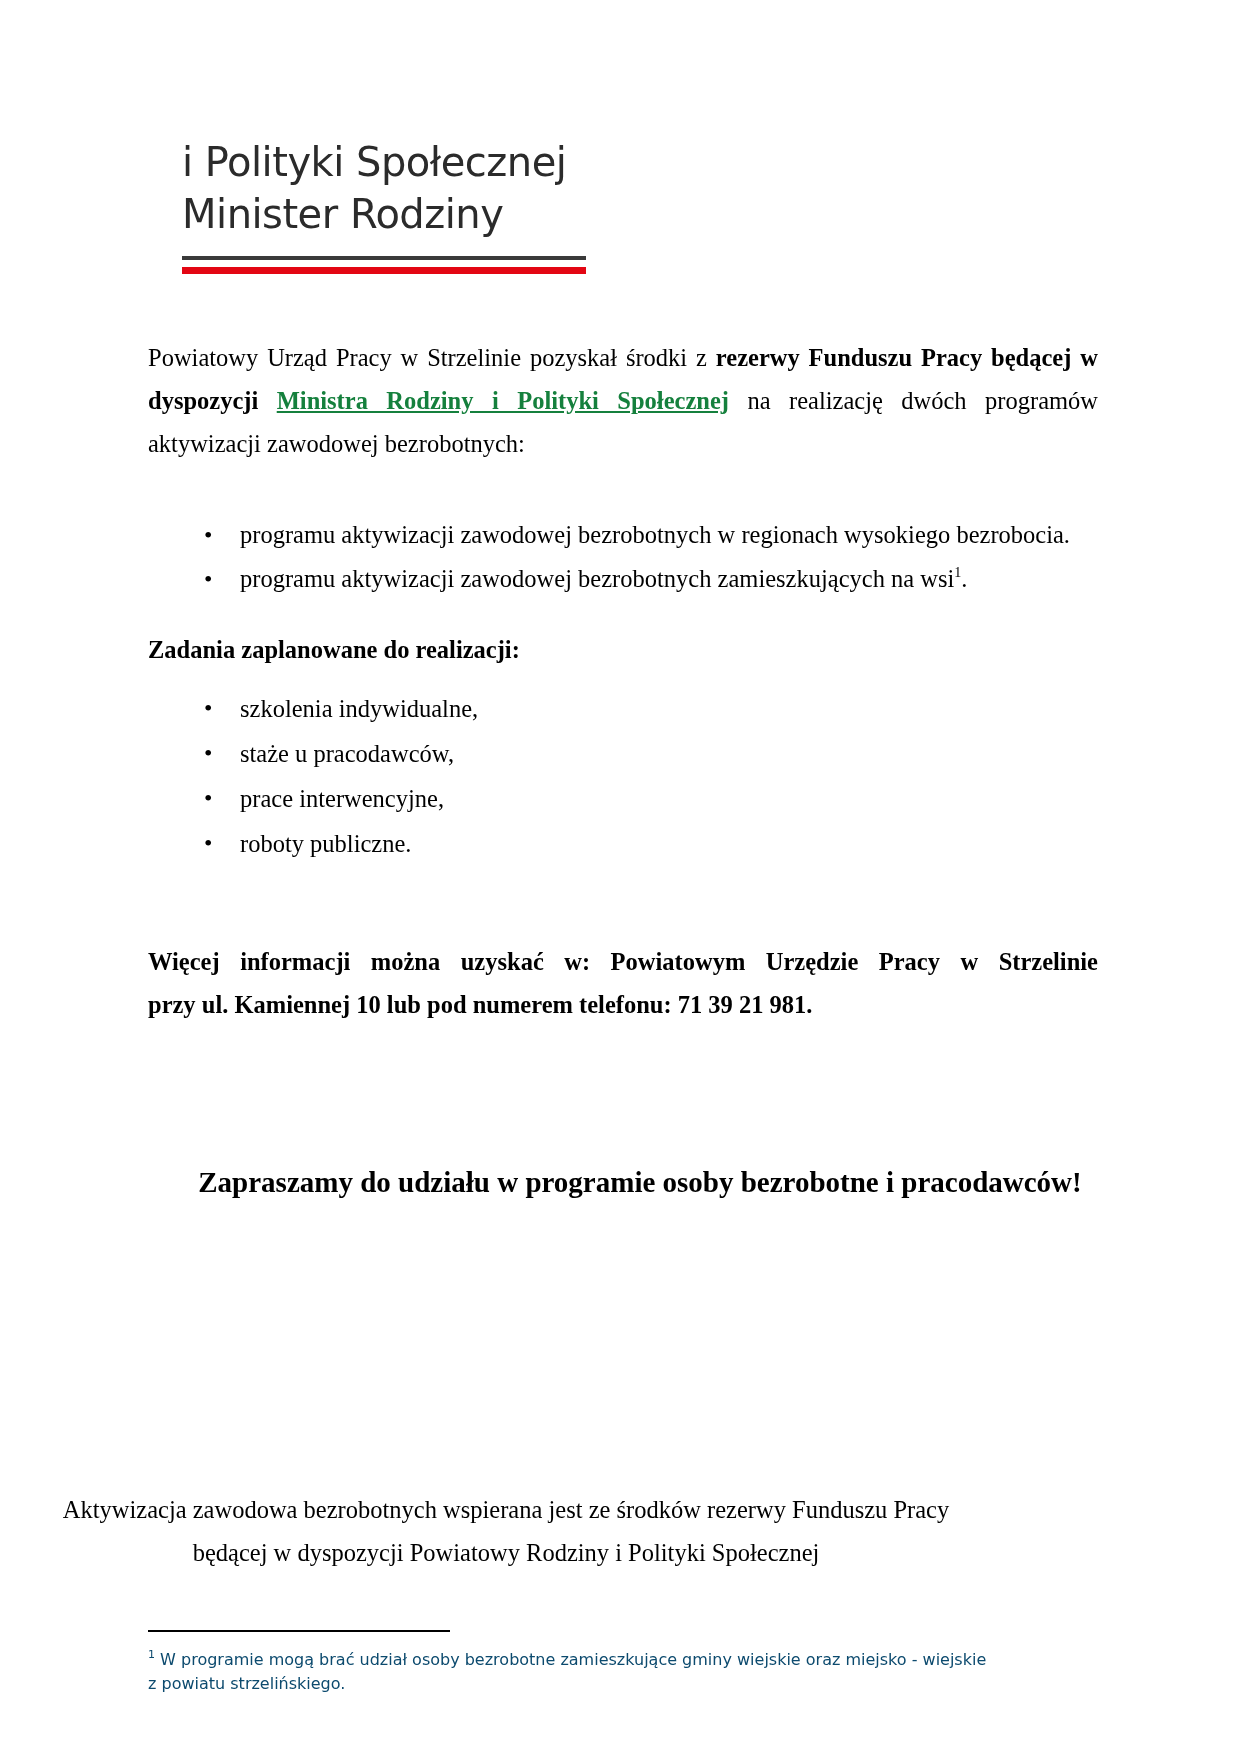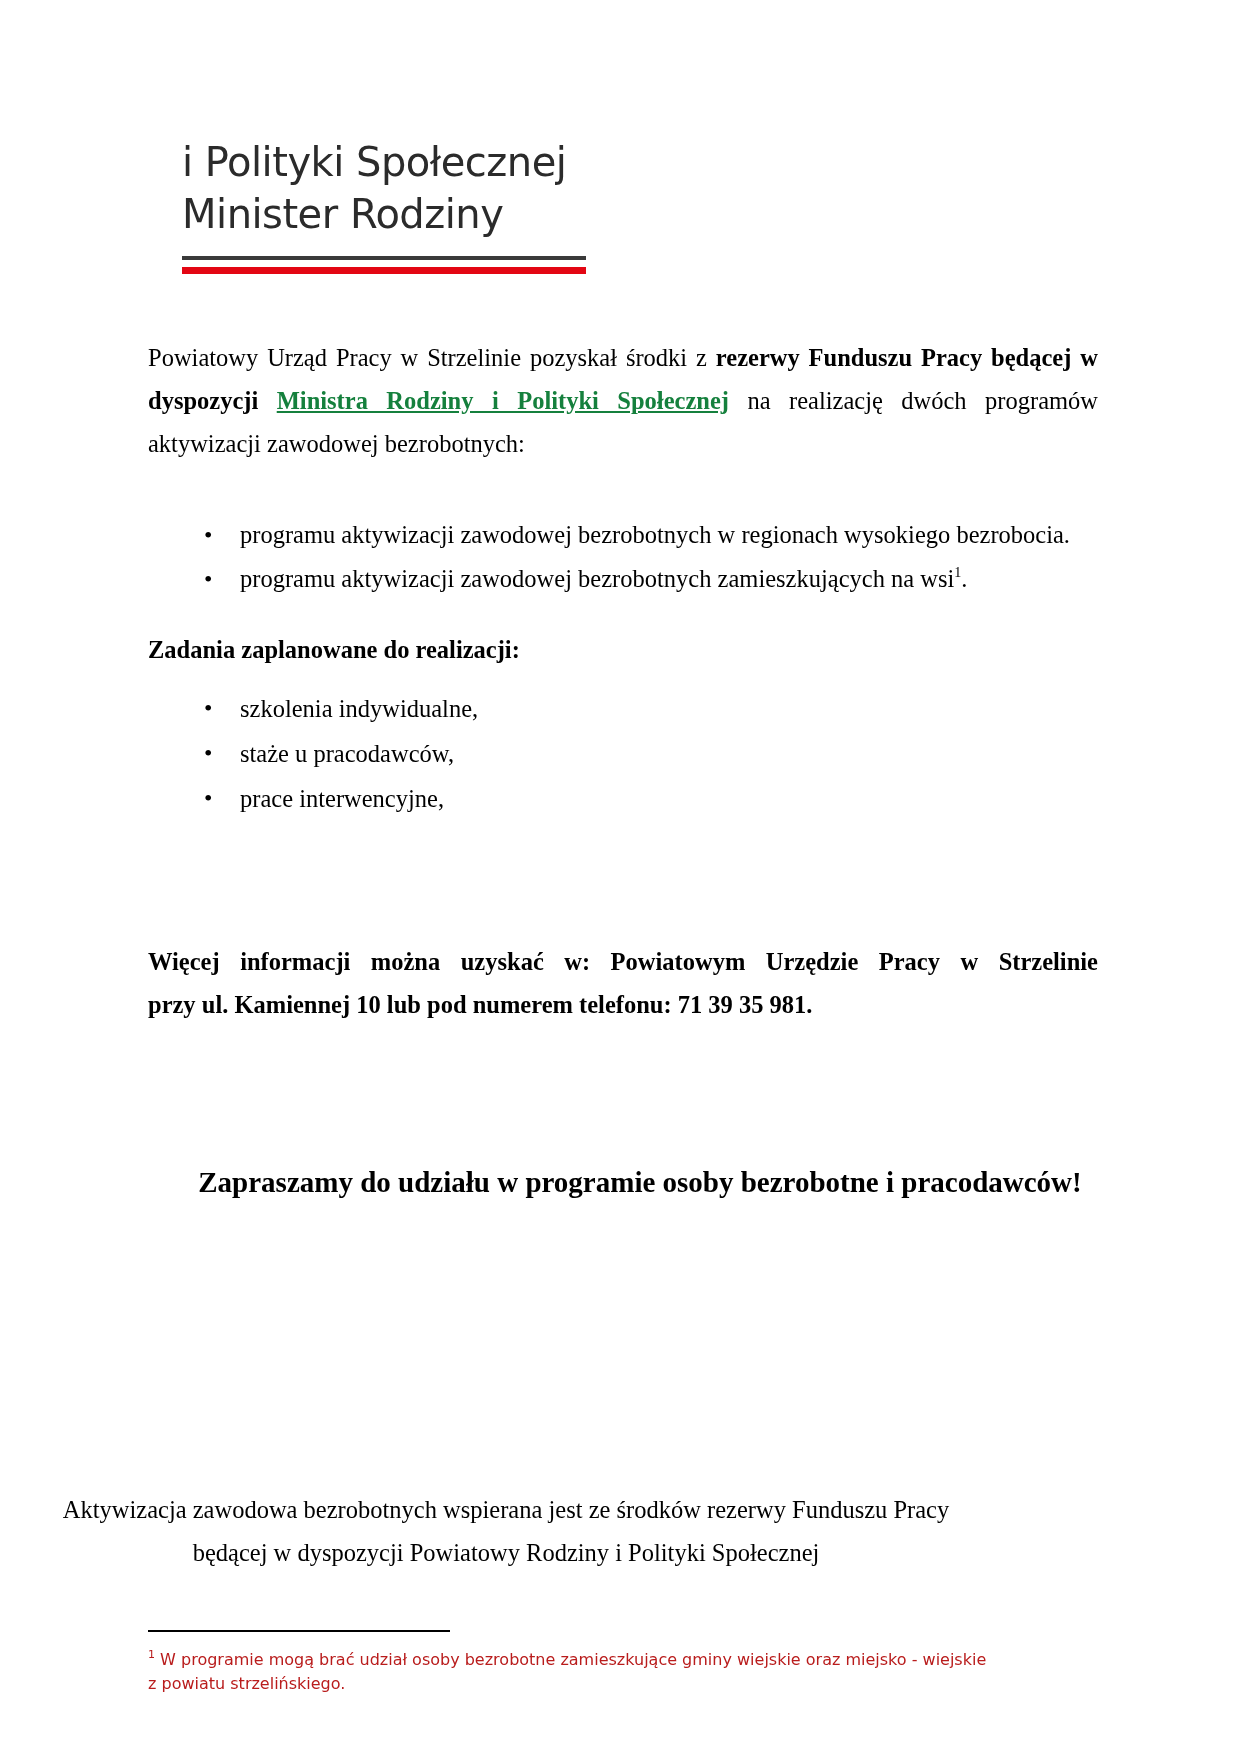--- a/index.html
+++ b/index.html
@@ -22,21 +22,21 @@
     .heading { position: absolute; left: 148px; top: 630px; font-weight: bold; line-height: 40px; }
     .b2 { top: 670px; line-height: 45px; }
     .b2 li { line-height: 45px !important; }
     sup { font-size: 14px; vertical-align: 10px; line-height: 0; }
 
     .info { position: absolute; left: 148px; top: 940px; width: 950px; font-weight: bold; line-height: 43px; text-align: justify; text-align-last: left; }
     .info .l1 { display: block; text-align: justify; text-align-last: justify; }
     .invite { position: absolute; left: 0; width: 1240px; top: 1162px; text-align: center; font-family: "Liberation Serif", serif; font-weight: bold; font-size: 29px; line-height: 40px; margin-left: 20px; }
     .support { position: absolute; left: 0; width: 1012px; top: 1488px; text-align: center; line-height: 43px; }
     .fn-rule { position: absolute; left: 148px; top: 1630px; width: 302px; height: 2px; background: #000; }
-    .footnote { position: absolute; left: 148px; top: 1648px; width: 900px; font-family: "DejaVu Sans", sans-serif; font-size: 16px; line-height: 24px; color: #b91c1c; }
+    .footnote { position: absolute; left: 148px; top: 1648px; width: 900px; font-family: "DejaVu Sans", sans-serif; font-size: 16px; line-height: 24px; color: #0c4a6e; }
     .footnote sup { font-size: 11px; vertical-align: 7px; }
   </style>
 </head>
 <body>
 
 <div>
   <div class="logo logo-text">
     <div>i Polityki Społecznej</div>
     <div>Minister Rodziny</div>
   </div>
@@ -49,25 +49,26 @@
 <ul class="bullets b1 body-text">
   <li><span>programu aktywizacji zawodowej bezrobotnych w regionach wysokiego bezrobocia.</span></li>
   <li><span>programu aktywizacji zawodowej bezrobotnych zamieszkujących na wsi</span><sup>1</sup><span>.</span></li>
 </ul>
 
 <div class="heading body-text">Zadania zaplanowane do realizacji:</div>
 <ul class="bullets b2 body-text">
   <li>szkolenia indywidualne,</li>
   <li>staże u pracodawców,</li>
   <li>prace interwencyjne,</li>
+  <li>roboty publiczne.</li>
 </ul>
 
 <div class="info body-text">
   <span class="l1">Więcej informacji można uzyskać w: Powiatowym Urzędzie Pracy w Strzelinie</span>
-  <span>przy ul. Kamiennej 10 lub pod numerem telefonu: 71 39 35 981.</span>
+  <span>przy ul. Kamiennej 10 lub pod numerem telefonu: 71 39 21 981.</span>
 </div>
 
 <div class="invite">Zapraszamy do udziału w programie osoby bezrobotne i pracodawców!</div>
 
 <div class="support body-text">
   <div>Aktywizacja zawodowa bezrobotnych wspierana jest ze środków rezerwy Funduszu Pracy</div>
   <div>będącej w dyspozycji Powiatowy Rodziny i Polityki Społecznej</div>
 </div>
 
 <div class="fn-rule"></div>

